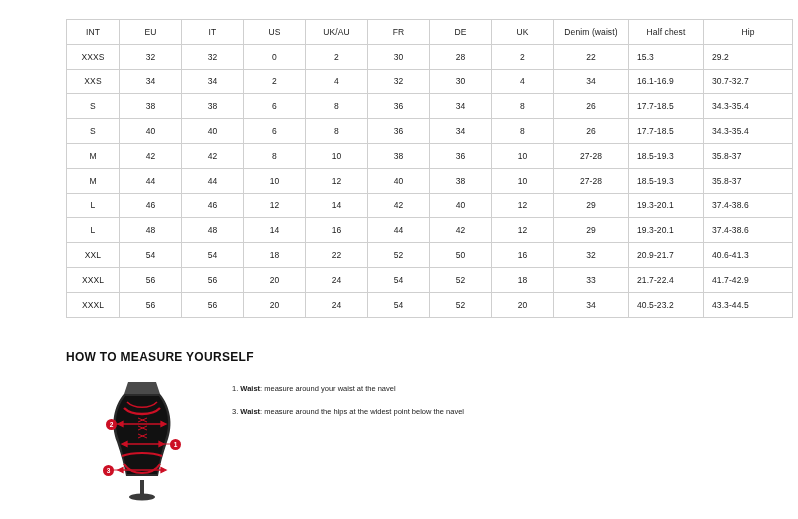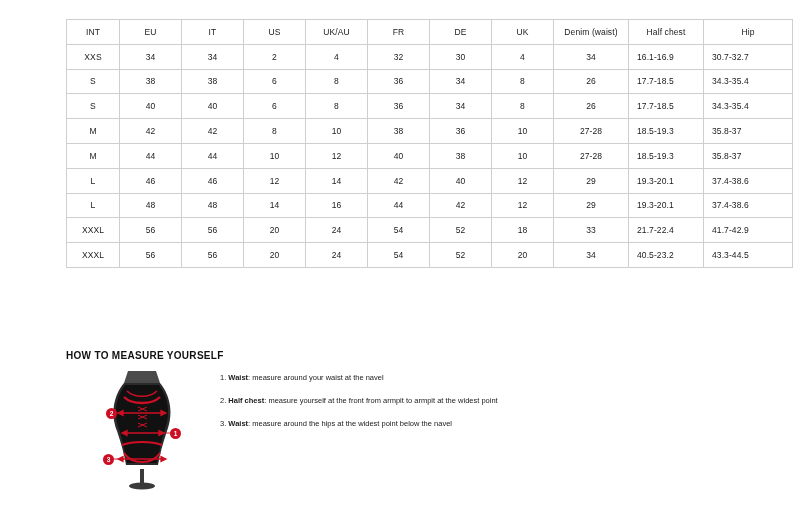--- a/index.html
+++ b/index.html
@@ -62,42 +62,43 @@
     padding-left: 8px;
   }
 
   #measure-section {
     position: absolute;
     left: 66px;
     top: 350px;
     width: 700px;
   }
   #measure-title {
-    font-size: 10px;
+    font-size: 12px;
     font-weight: bold;
     letter-spacing: 0.3px;
     color: #111;
+    margin-bottom: 8px;
   }
 
   #measure-body {
     position: relative;
     display: flex;
     align-items: flex-start;
   }
 
   #figure-area {
     position: relative;
     width: 120px;
     height: 130px;
     margin-left: 18px;
     flex: 0 0 120px;
   }
 
   #instructions {
-    margin-left: 16px;
+    margin-left: 28px;
     padding-top: 12px;
     font-size: 7.5px;
     line-height: 1.2;
     color: #1a1a1a;
   }
   #instructions .line {
     margin-bottom: 14px;
     white-space: nowrap;
   }
   #instructions .line b {
@@ -151,20 +152,33 @@
         <th>FR</th>
         <th>DE</th>
         <th>UK</th>
         <th>Denim (waist)</th>
         <th class="half-cell">Half chest</th>
         <th class="hip-cell">Hip</th>
       </tr>
     </thead>
     <tbody>
       <tr>
+        <td>XXXS</td>
+        <td>32</td>
+        <td>32</td>
+        <td>0</td>
+        <td>2</td>
+        <td>30</td>
+        <td>28</td>
+        <td>2</td>
+        <td>22</td>
+        <td class="half-cell">15.3</td>
+        <td class="hip-cell">29.2</td>
+      </tr>
+      <tr>
         <td>XXS</td>
         <td>34</td>
         <td>34</td>
         <td>2</td>
         <td>4</td>
         <td>32</td>
         <td>30</td>
         <td>4</td>
         <td>34</td>
         <td class="half-cell">16.1-16.9</td>
@@ -242,20 +256,33 @@
         <td>14</td>
         <td>16</td>
         <td>44</td>
         <td>42</td>
         <td>12</td>
         <td>29</td>
         <td class="half-cell">19.3-20.1</td>
         <td class="hip-cell">37.4-38.6</td>
       </tr>
       <tr>
+        <td>XXL</td>
+        <td>54</td>
+        <td>54</td>
+        <td>18</td>
+        <td>22</td>
+        <td>52</td>
+        <td>50</td>
+        <td>16</td>
+        <td>32</td>
+        <td class="half-cell">20.9-21.7</td>
+        <td class="hip-cell">40.6-41.3</td>
+      </tr>
+      <tr>
         <td>XXXL</td>
         <td>56</td>
         <td>56</td>
         <td>20</td>
         <td>24</td>
         <td>54</td>
         <td>52</td>
         <td>18</td>
         <td>33</td>
         <td class="half-cell">21.7-22.4</td>
@@ -351,23 +378,19 @@
       <div class="badge" id="badge-2">2</div>
       <div class="badge" id="badge-3">3</div>
     </div>
 
     <div id="instructions">
       <div class="line">
         <span>1.</span>
         <b>Waist</b><span>: measure around your waist at the navel</span>
       </div>
       <div class="line">
-        <span>2.</span>
-        <b>Half chest</b><span>: measure yourself at the front from armpit to armpit at the widest point</span>
-      </div>
-      <div class="line">
         <span>3.</span>
         <b>Waist</b><span>: measure around the hips at the widest point below the navel</span>
       </div>
     </div>
 
   </div>
 </div>
 
 </body></html>

